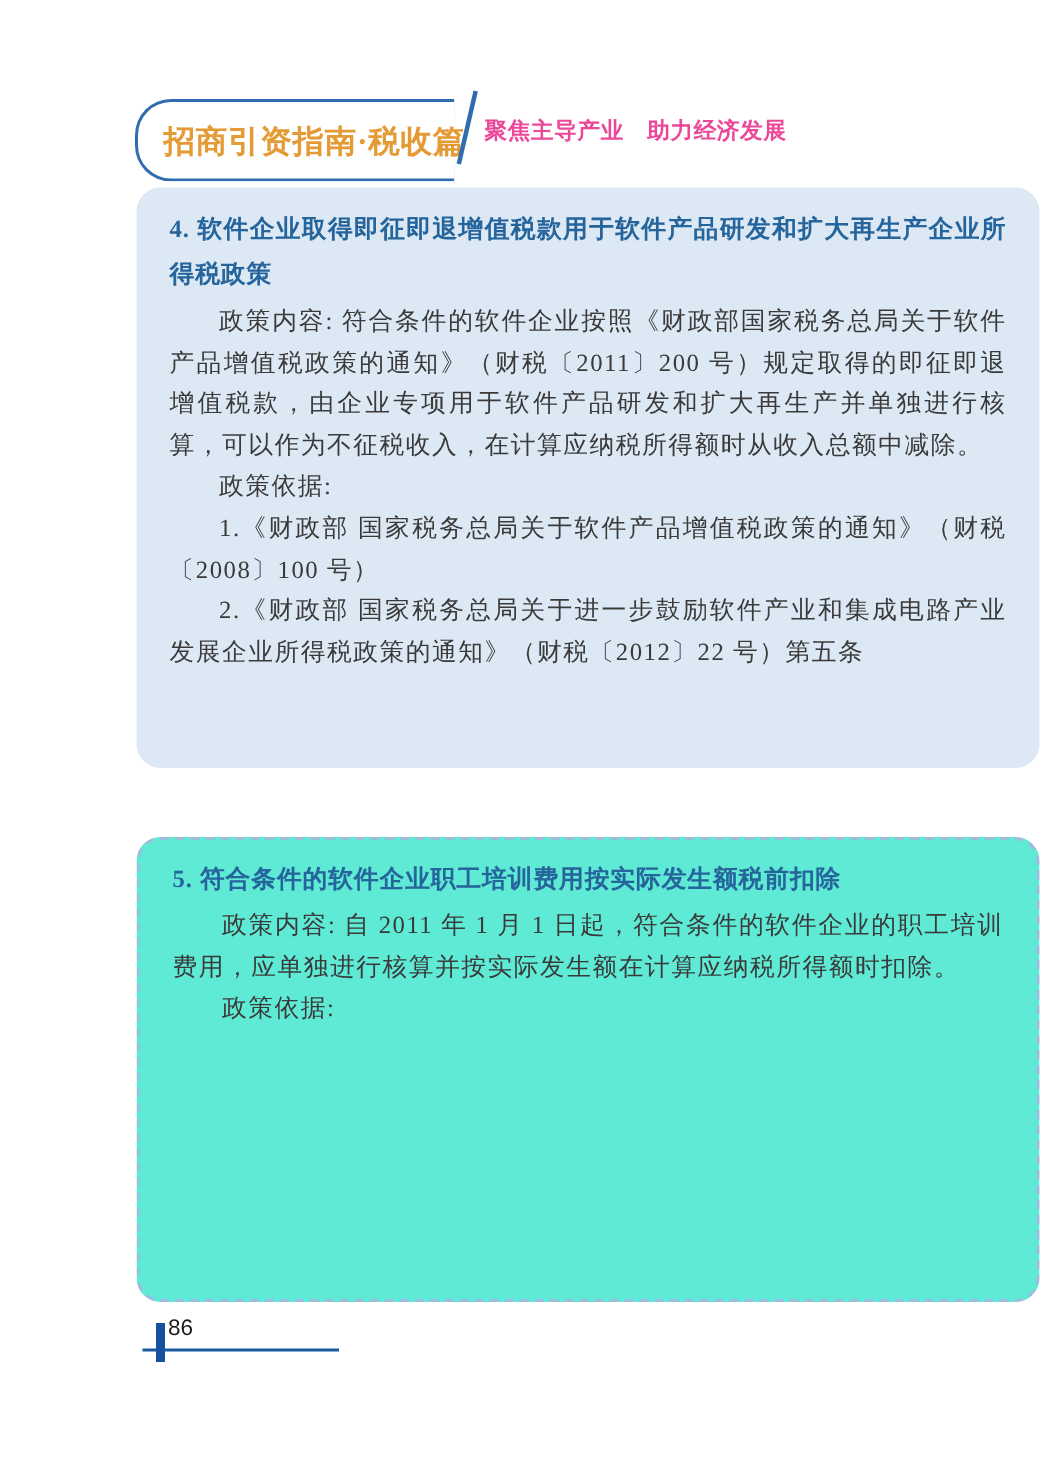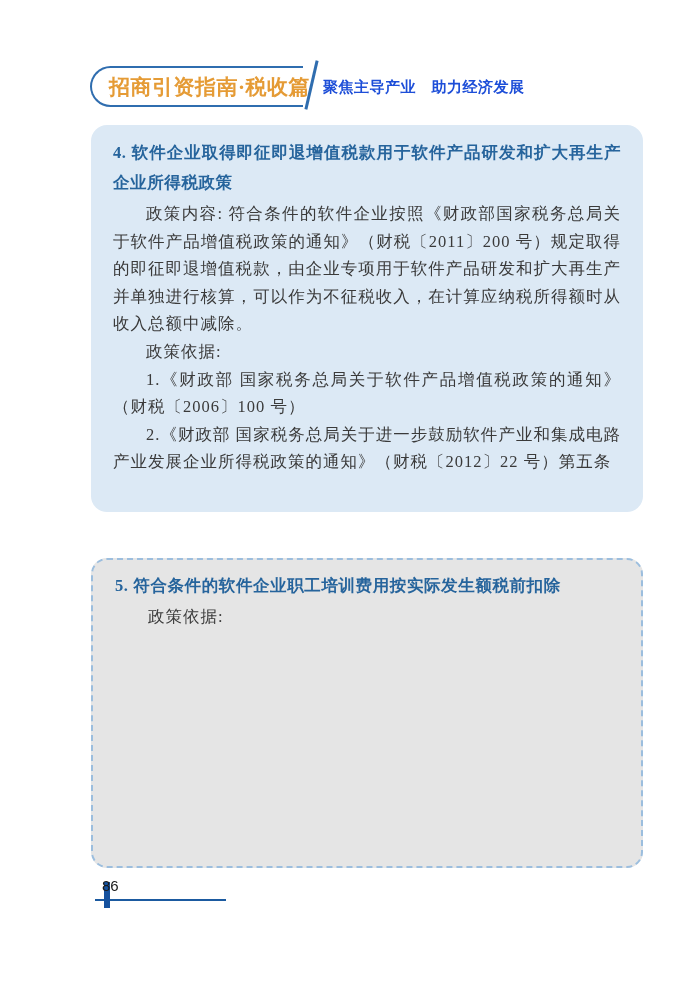--- a/index.html
+++ b/index.html
@@ -8,21 +8,21 @@
     position: relative;
     width: 700px; height: 984px;
     background: #ffffff;
     overflow: hidden;
     font-family: "Liberation Serif", serif;
   }
 
   
   .badge-outline {
     position: absolute; left: 90px; top: 66px;
-    width: 213px; height: 41px;
+    width: 213px; height: 55px;
     border: 2px solid #2f6daf; border-right: none;
     border-radius: 24px 0 0 24px;
     display: flex; align-items: center;
     padding-left: 17px;
     background: transparent;
   }
   .badge-label {
     font-weight: bold; font-size: 21px;
     color: #e59b35; letter-spacing: 0.5px;
     white-space: nowrap;
@@ -32,37 +32,37 @@
     position: absolute; left: 310px; top: 60px;
     width: 3px; height: 50px;
     background: #2f6daf;
     transform: rotate(13deg);
   }
   .tagline {
     position: absolute; left: 323px; top: 66px; height: 43px;
     display: flex; align-items: center;
     font-family: "Liberation Sans", sans-serif;
     font-weight: bold; font-size: 15px;
-    color: #1d4ed8; letter-spacing: 0.5px;
+    color: #ec4899; letter-spacing: 0.5px;
     white-space: nowrap;
   }
 
   
   .policy-card {
-    position: absolute; left: 91px; width: 552px;
+    position: absolute; left: 91px; width: 602px;
     padding: 13px 22px 0 22px;
   }
   .policy-card.solid {
     top: 125px; height: 387px;
     background: #dce9f5;
     border-radius: 16px;
   }
   .policy-card.dashed {
     top: 558px; height: 310px;
-    background: #e5e5e5;
+    background: #5eead4;
     border: 2px dashed #9cbede;
     border-radius: 16px;
     padding-top: 11px;
   }
   .card-title {
     color: #26649c; font-weight: bold;
     font-size: 16.5px; line-height: 30px;
     letter-spacing: 0.6px;
     text-align: justify;
     margin-bottom: 2px;
@@ -80,42 +80,43 @@
     position: absolute; left: 95px; top: 899px;
     width: 131px; height: 2px;
     background: #1b5aa0;
   }
   .footer-bar {
     position: absolute; left: 104px; top: 882px;
     width: 6px; height: 26px;
     background: #15519e;
   }
   .page-number {
-    position: absolute; left: 102px; top: 877px;
+    position: absolute; left: 112px; top: 877px;
     font-family: "Liberation Sans", sans-serif;
     font-size: 15px; color: #1a1a1a;
   }
 </style>
 </head>
 <body>
 
 <div class="badge-outline">
   <span class="badge-label">招商引资指南·税收篇</span>
 </div>
 <div class="slash"></div>
 <div class="tagline">聚焦主导产业　助力经济发展</div>
 
 <div class="policy-card solid">
   <div class="card-title">4. 软件企业取得即征即退增值税款用于软件产品研发和扩大再生产企业所得税政策</div>
   <div class="para">政策内容: 符合条件的软件企业按照《财政部国家税务总局关于软件产品增值税政策的通知》（财税〔2011〕200 号）规定取得的即征即退增值税款，由企业专项用于软件产品研发和扩大再生产并单独进行核算，可以作为不征税收入，在计算应纳税所得额时从收入总额中减除。</div>
   <div class="para">政策依据:</div>
-  <div class="para">1.《财政部 国家税务总局关于软件产品增值税政策的通知》（财税〔2006〕100 号）</div>
+  <div class="para">1.《财政部 国家税务总局关于软件产品增值税政策的通知》（财税〔2008〕100 号）</div>
   <div class="para">2.《财政部 国家税务总局关于进一步鼓励软件产业和集成电路产业发展企业所得税政策的通知》（财税〔2012〕22 号）第五条</div>
 </div>
 
 <div class="policy-card dashed">
   <div class="card-title">5. 符合条件的软件企业职工培训费用按实际发生额税前扣除</div>
+  <div class="para">政策内容: 自 2011 年 1 月 1 日起，符合条件的软件企业的职工培训费用，应单独进行核算并按实际发生额在计算应纳税所得额时扣除。</div>
   <div class="para">政策依据:</div>
 </div>
 
 <div class="footer-line"></div>
 <div class="footer-bar"></div>
 <div class="page-number">86</div>
 
 </body></html>

